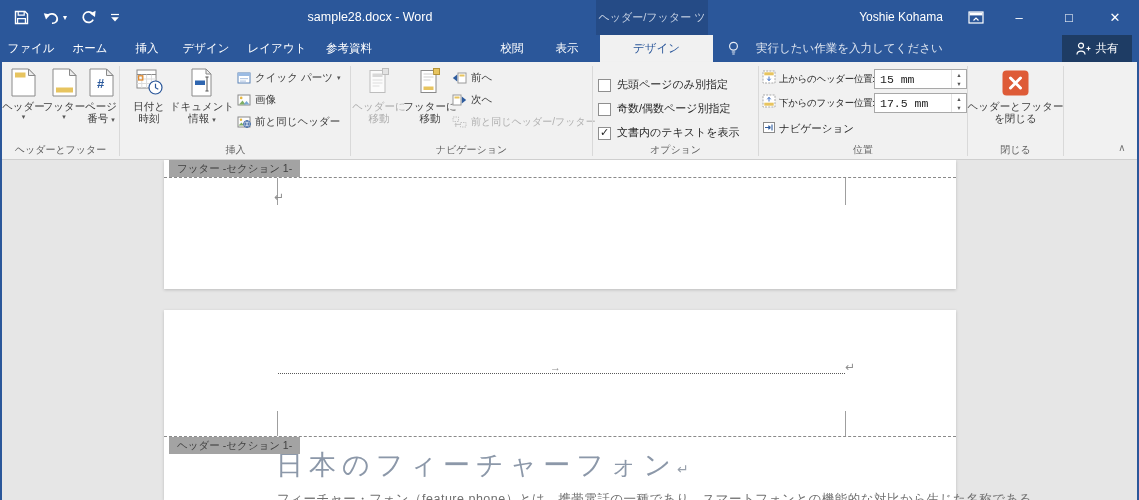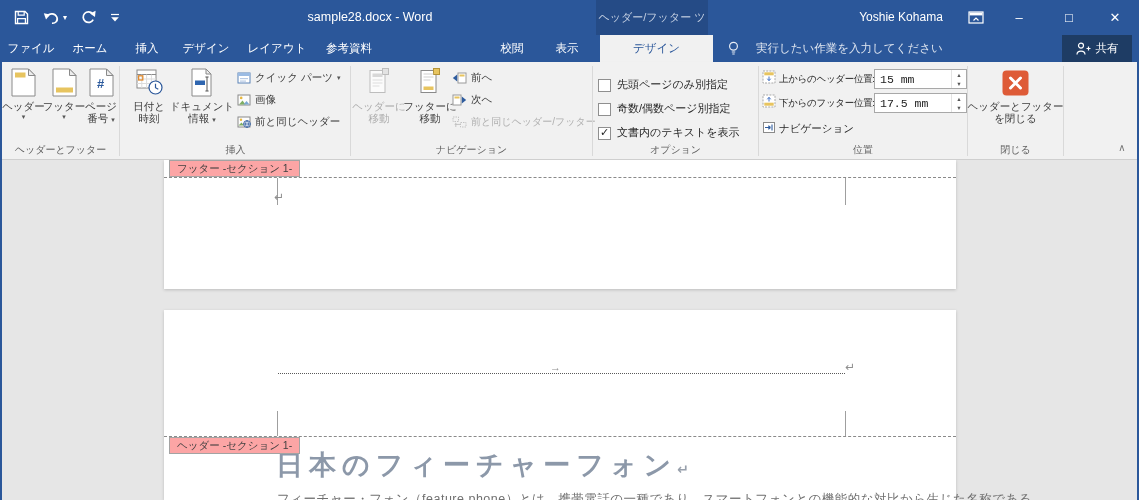--- a/index.html
+++ b/index.html
@@ -59,24 +59,24 @@
 
   
   .docarea { position:absolute; left:0; top:160px; width:1139px; height:340px; background:#e6e6e6; overflow:hidden; }
   .edge { position:absolute; top:62px; bottom:0; width:2px; background:#2B579A; z-index:30; }
   .edge-l { left:0; } .edge-r { right:0; }
   .page { position:absolute; left:164px; width:792px; background:#fff; box-shadow:0 1px 3px rgba(0,0,0,0.18); }
   .page1 { top:0; height:129px; }
   .page2 { top:150px; height:190px; }
   .dash-line { position:absolute; left:164px; width:792px; height:0; border-top:1px dashed #8a8a8a; z-index:2; }
   .dot-line { position:absolute; height:0; border-top:1px dotted #5a5a5a; z-index:2; }
-  .sec-tag { position:absolute; height:17px; line-height:15px; background:#fca5a5; border:1px solid #a3a3a3; font-size:10.5px; color:#3f3f3f; padding:0 7px; white-space:nowrap; z-index:3; }
+  .sec-tag { position:absolute; height:17px; line-height:15px; background:#a3a3a3; border:1px solid #a3a3a3; font-size:10.5px; color:#3f3f3f; padding:0 7px; white-space:nowrap; z-index:3; }
   .marker { position:absolute; width:1px; background:#9f9f9f; z-index:2; }
   .mark { position:absolute; color:#8f8f8f; font-size:12px; z-index:2; }
-  .doc-h1 { position:absolute; left:276px; top:287px; font-size:27px; font-weight:700; letter-spacing:6px; color:#8C98A9; white-space:nowrap; z-index:2; }
+  .doc-h1 { position:absolute; left:276px; top:287px; font-size:27px; font-weight:400; letter-spacing:6px; color:#8C98A9; white-space:nowrap; z-index:2; }
   .doc-h1 .pmark { font-size:14px; color:#98a0ac; letter-spacing:0; }
   .doc-body { position:absolute; left:277px; top:331px; font-size:12.5px; color:#707070; letter-spacing:0.5px; white-space:nowrap; z-index:2; }
 </style>
 </head>
 <body>
 
 <div class="window">
 
   <div class="titlebar">
     <div class="qat">

